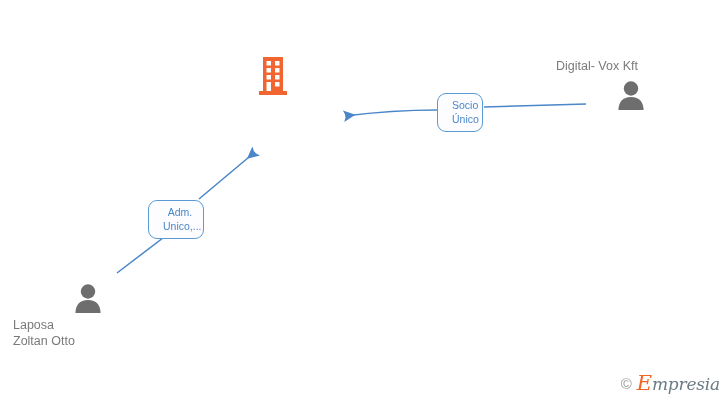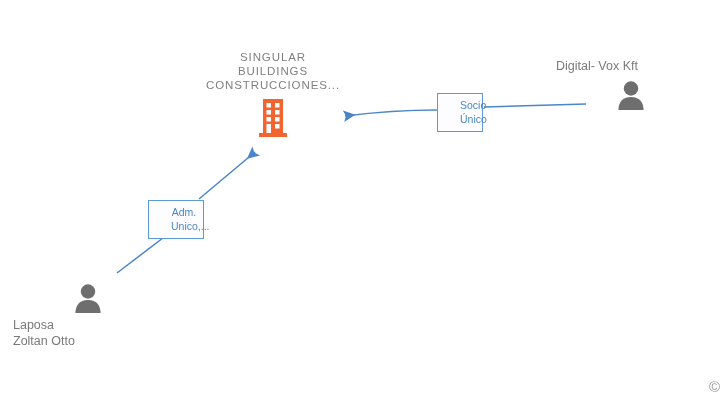--- a/index.html
+++ b/index.html
@@ -69,27 +69,27 @@
   .person-icon-wrap {
     display: flex;
     justify-content: center;
   }
 
   
   .rel-box {
     position: absolute;
     box-sizing: border-box;
     border: 1px solid #5b9bd5;
-    border-radius: 0;
+    border-radius: 9px;
     background: #fdfdff;
     color: #4a86c8;
     font-size: 10.5px;
     line-height: 14px;
     text-align: center;
-    padding: 4px 6px 5px 22px;
+    padding: 4px 6px 5px 14px;
     white-space: pre-line;
   }
   .rel-box.socio {
     left: 437px;
     top: 93px;
     width: 46px;
   }
   .rel-box.adm {
     left: 148px;
     top: 200px;
@@ -139,23 +139,20 @@
     </defs>
 
     <path d="M 586 104 L 484 107" stroke="#4a86c8" stroke-width="1.6" fill="none"></path>
     <path d="M 437 110 Q 392 110 345 116" stroke="#4a86c8" stroke-width="1.5" fill="none" marker-end="url(#arrowLeft)"></path>
 
     <path d="M 117 273 L 176 228" stroke="#4a86c8" stroke-width="1.5" fill="none"></path>
     <path d="M 199 199 L 255 152" stroke="#4a86c8" stroke-width="1.5" fill="none" marker-end="url(#arrowUp)"></path>
   </svg>
 
   <div class="company-node">
-    <div class="company-label">SINGULAR
-BUILDINGS
-CONSTRUCCIONES...</div>
     <div class="building-wrap">
       <svg width="30" height="40" viewBox="0 0 30 40" xmlns="http://www.w3.org/2000/svg">
 
         <rect x="5" y="1" width="20" height="34" fill="#f26430"></rect>
 
         <rect x="1" y="35" width="28" height="4" fill="#f26430"></rect>
 
         <rect x="8.5" y="5" width="4.5" height="4.5" fill="#ffffff"></rect>
         <rect x="17" y="5" width="4.5" height="4.5" fill="#ffffff"></rect>
         <rect x="8.5" y="12" width="4.5" height="4.5" fill="#ffffff"></rect>
@@ -191,15 +188,16 @@
   </div>
 
   <div class="rel-box socio">Socio
 Único</div>
 
   <div class="rel-box adm">Adm.
 Unico,...</div>
 
   <div class="watermark">
     <span class="wm-c">©</span>
+    <span class="wm-text"><span class="wm-e">E</span><span>mpresia</span></span>
   </div>
 
 </div>
 
 </body></html>

